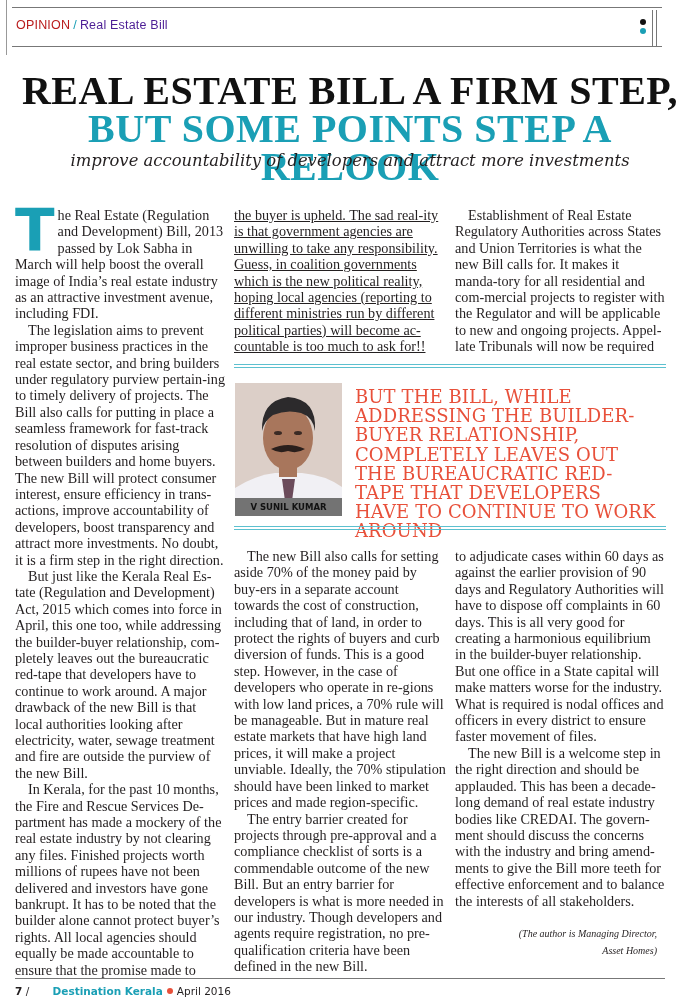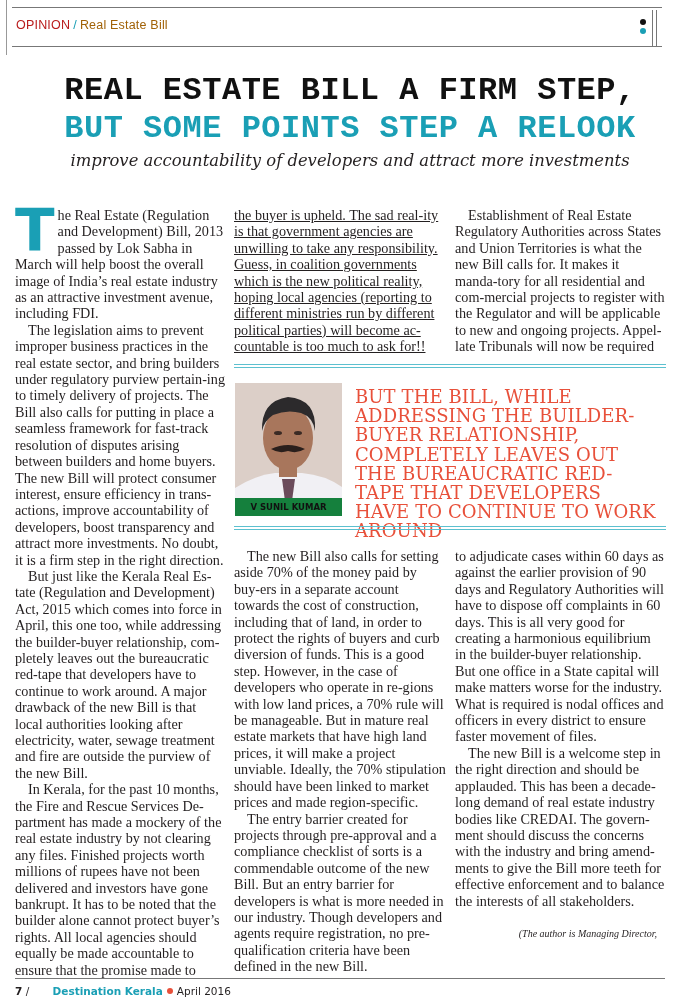--- a/index.html
+++ b/index.html
@@ -11,28 +11,28 @@
   .topbar .lv { position: absolute; left: 0; top: 0; width: 1px; height: 55px; background: #999; }
   .topbar .ht { position: absolute; left: 6px; top: 7px; width: 486px; height: 1px; background: #777; }
   .topbar .hb { position: absolute; left: 6px; top: 46px; width: 486px; height: 1px; background: #777; }
   .topbar .r1 { position: absolute; left: 646px; top: 10px; width: 1px; height: 36px; background: #777; }
   .topbar .r2 { position: absolute; left: 650px; top: 10px; width: 1px; height: 36px; background: #777; }
   .topbar .ht { width: 650px; }
   .topbar .hb { width: 650px; }
   .section-label { position: absolute; left: 10px; top: 18px; font-family: "Liberation Sans", sans-serif; font-size: 12.5px; letter-spacing: 0.2px; }
   .section-label .cat { color: #b91c1c; }
   .section-label .slash { color: #1a9fb5; margin: 0 3px; }
-  .section-label .topic { color: #a16207; }
+  .section-label .topic { color: #4c1d95; }
   .dots { position: absolute; left: 634px; top: 19px; width: 8px; }
   .dots .d { width: 6px; height: 6px; border-radius: 50%; margin-bottom: 3px; }
   .dots .d1 { background: #111; }
   .dots .d2 { background: #1a9fb5; }
 
   
-  .headline { position: absolute; left: 0; top: 72px; width: 700px; text-align: center; font-family: Liberation Mono, monospace; font-weight: bold; font-size: 32px; line-height: 38px; letter-spacing: 0.5px; }
+  .headline { position: absolute; left: 0; top: 72px; width: 700px; text-align: center; font-family: Liberation Serif, serif; font-weight: bold; font-size: 40px; line-height: 38px; letter-spacing: 0.5px; }
   .headline .l1 { color: #111; }
   .headline .l2 { color: #1a9fb5; }
   .deck { position: absolute; left: 0; top: 150px; width: 700px; text-align: center; font-family: "DejaVu Serif", serif; font-style: italic; font-size: 16.4px; line-height: 22px; color: #231f20; }
 
   
   .col { position: absolute; font-size: 14.2px; line-height: 16.4px; color: #231f20; text-align: left; }
   .col p { text-indent: 13px; }
   .col p.first { text-indent: 0; }
   .col1 { left: 15px; top: 207px; width: 212px; }
   .col2 { left: 234px; top: 207px; width: 212px; text-decoration: underline; }
@@ -42,21 +42,21 @@
   .dropcap { float: left; font-family: "DejaVu Sans", sans-serif; font-weight: bold; font-size: 58px; line-height: 44px; color: #1a9fb5; margin: 2px 3px 0 0; height: 46px; }
 
   .credit { position: absolute; left: 455px; top: 925px; width: 202px; text-align: right; font-style: italic; font-size: 10px; line-height: 17px; }
 
   
   .pq-rule { position: absolute; left: 234px; width: 432px; height: 4px; border-top: 1px solid #5cc0cf; border-bottom: 1px solid #5cc0cf; }
   .pq-rule.top { top: 364px; }
   .pq-rule.bot { top: 526px; }
   .photo { position: absolute; left: 235px; top: 383px; width: 107px; height: 132px; background: #dccfc8; overflow: hidden; }
   .photo svg { display: block; }
-  .name-tag { position: absolute; left: 235px; top: 498px; width: 107px; height: 18px; background: #15803d; font-family: "DejaVu Sans", sans-serif; font-weight: bold; font-size: 8.5px; line-height: 18px; text-align: center; color: #111; }
+  .name-tag { position: absolute; left: 235px; top: 498px; width: 107px; height: 18px; background: #737373; font-family: "DejaVu Sans", sans-serif; font-weight: bold; font-size: 8.5px; line-height: 18px; text-align: center; color: #111; }
   .pull-quote { position: absolute; left: 355px; top: 387px; width: 305px; font-family: "DejaVu Serif", serif; font-size: 18px; line-height: 19.2px; letter-spacing: 0.1px; color: #e8503a; text-transform: uppercase; }
 
   
   .foot-rule { position: absolute; left: 15px; top: 978px; width: 650px; height: 1px; background: #777; }
   .footer { position: absolute; left: 15px; top: 984px; font-family: "DejaVu Sans", sans-serif; font-size: 10.5px; line-height: 14px; color: #231f20; }
   .footer .pg { font-weight: bold; }
   .footer .mag { font-weight: bold; color: #1a9fb5; margin-left: 20px; }
   .footer .bullet { display: inline-block; width: 6px; height: 6px; border-radius: 50%; background: #e8503a; margin: 0 4px 1px 4px; }
 </style>
 </head>
@@ -123,20 +123,21 @@
   <p>The entry barrier created for projects through pre-approval and a compliance checklist of sorts is a commendable outcome of the new Bill. But an entry barrier for developers is what is more needed in our industry. Though developers and agents require registration, no pre-qualification criteria have been defined in the new Bill.</p>
 </div>
 
 <div class="col col3b">
   <p class="first">to adjudicate cases within 60 days as against the earlier provision of 90 days and Regulatory Authorities will have to dispose off complaints in 60 days. This is all very good for creating a harmonious equilibrium in the builder-buyer relationship. But one office in a State capital will make matters worse for the industry. What is required is nodal offices and officers in every district to ensure faster movement of files.</p>
   <p>The new Bill is a welcome step in the right direction and should be applauded. This has been a decade-long demand of real estate industry bodies like CREDAI. The govern-ment should discuss the concerns with the industry and bring amend-ments to give the Bill more teeth for effective enforcement and to balance the interests of all stakeholders.</p>
 </div>
 
 <div class="credit">
   <div>(The author is Managing Director,</div>
+  <div>Asset Homes)</div>
 </div>
 
 <div class="foot-rule"></div>
 <div class="footer">
   <span class="pg">7</span>
   <span>/</span>
   <span class="mag">Destination Kerala</span><span class="bullet"></span><span>April 2016</span>
 </div>
 
 </body></html>

